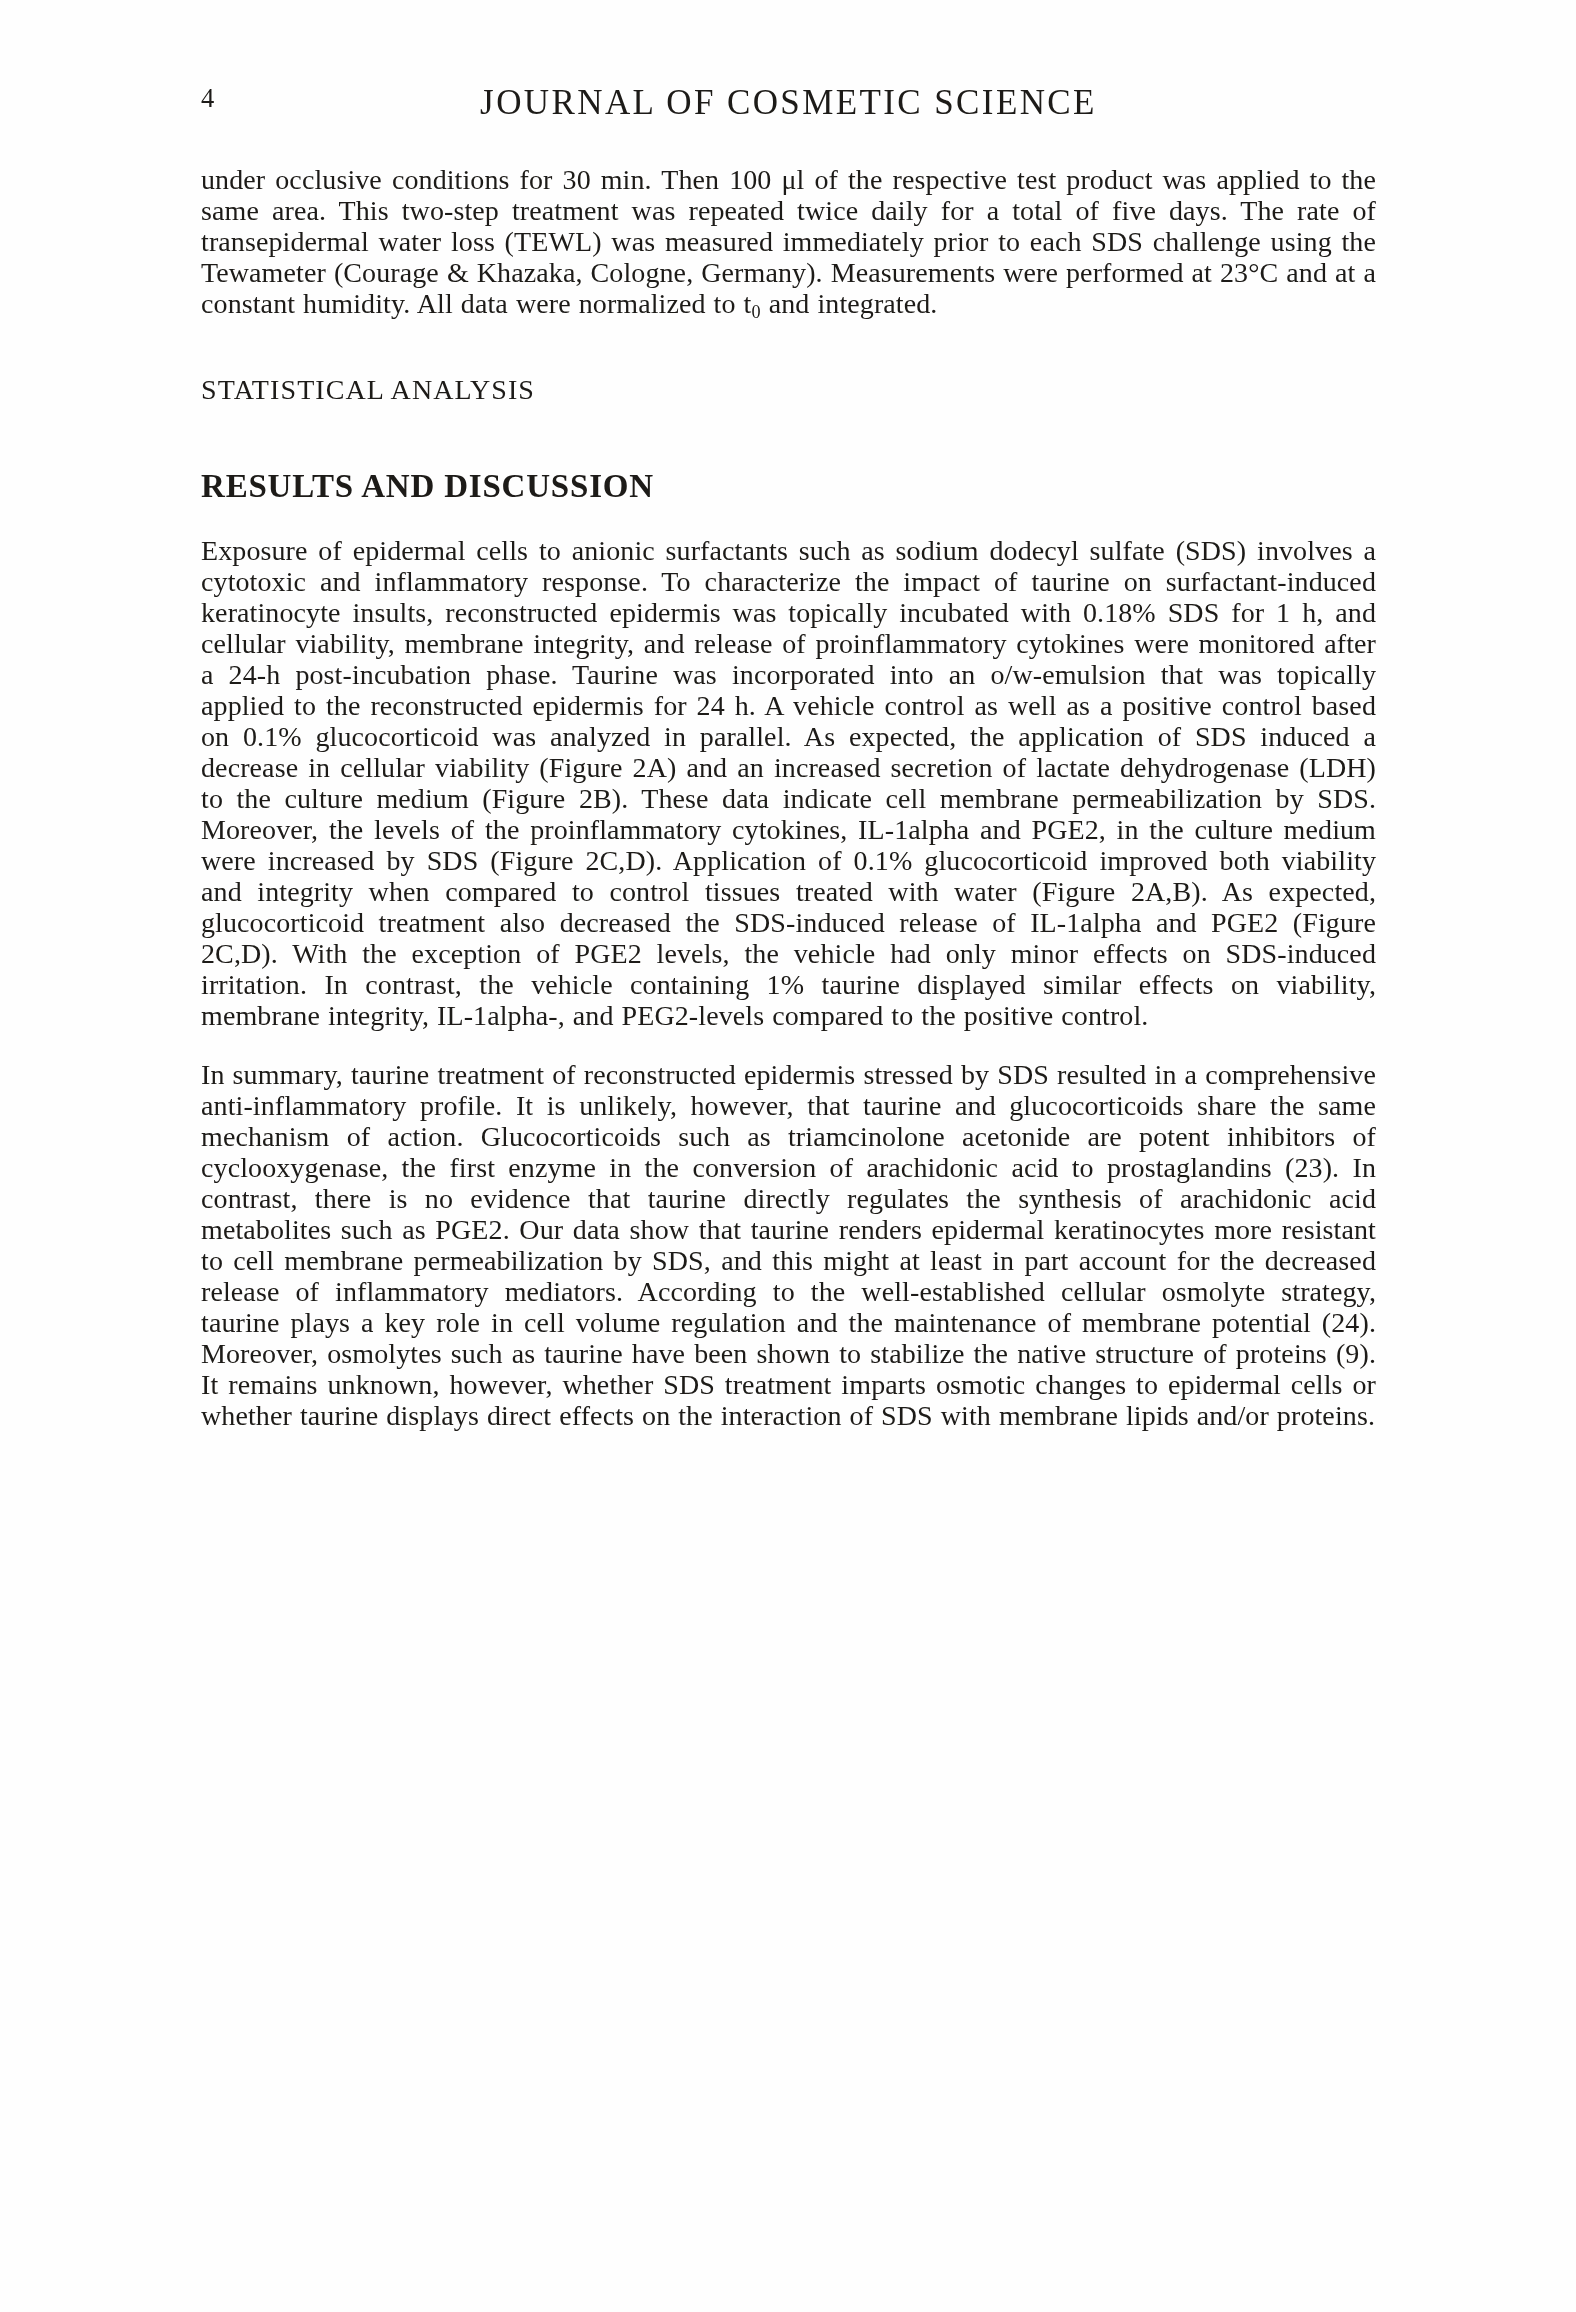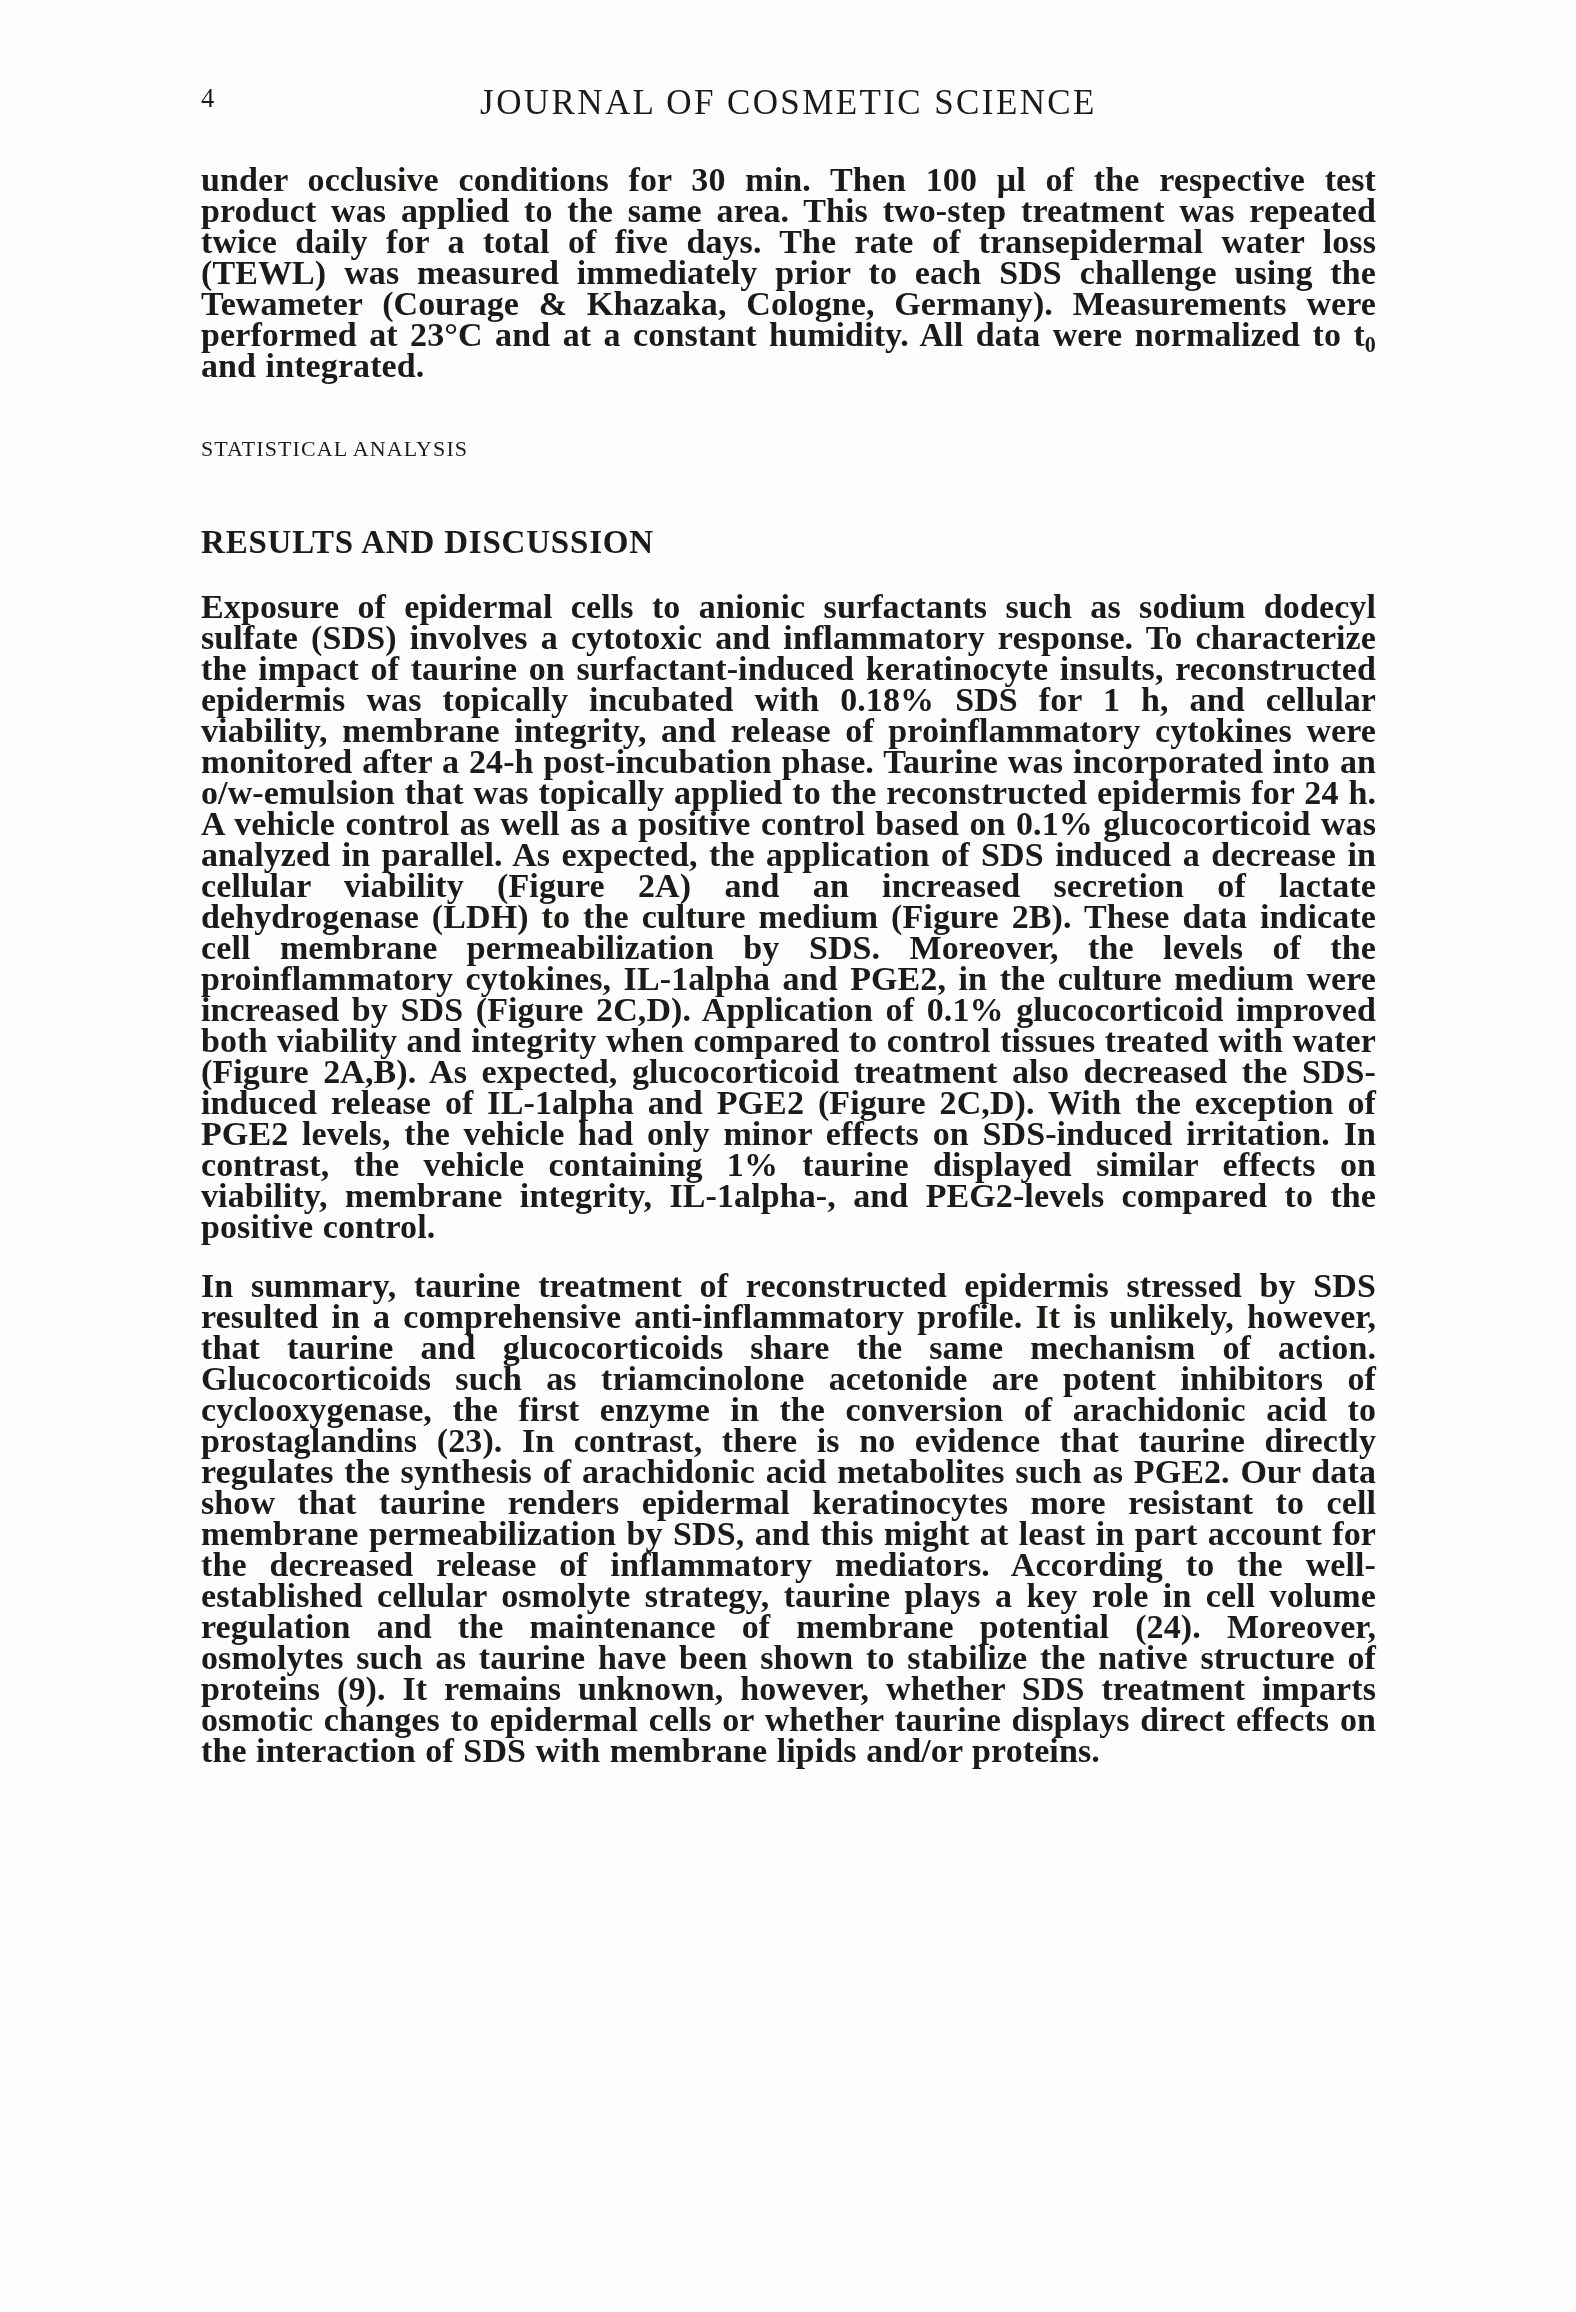--- a/index.html
+++ b/index.html
@@ -33,43 +33,42 @@
   }
   .running-head {
     display: block;
     text-align: center;
     font-size: 35px;
     letter-spacing: 2.4px;
     white-space: nowrap;
   }
   .para {
     margin: 0;
-    font-size: 34px;
+    font-size: 28px;
     line-height: 31px;
     text-align: justify;
     letter-spacing: 0.1px;
     word-spacing: 0.9px;
-    font-weight: bold;
   }
   .para + .para {
     margin-top: 28px;
   }
   sub.t-sub {
     font-size: 0.65em;
     line-height: 0;
     vertical-align: -0.25em;
   }
   h2 {
     margin: 0;
     font-weight: normal;
   }
   .subsection-heading {
     margin-top: 55px;
     margin-bottom: 34px;
-    font-size: 22px;
+    font-size: 28px;
     letter-spacing: 1.1px;
   }
   .section-heading {
     margin-top: 62px;
     margin-bottom: 30px;
     font-size: 33px;
     font-weight: bold;
     letter-spacing: 0.8px;
   }
   .stat-italic { font-style: italic; }

